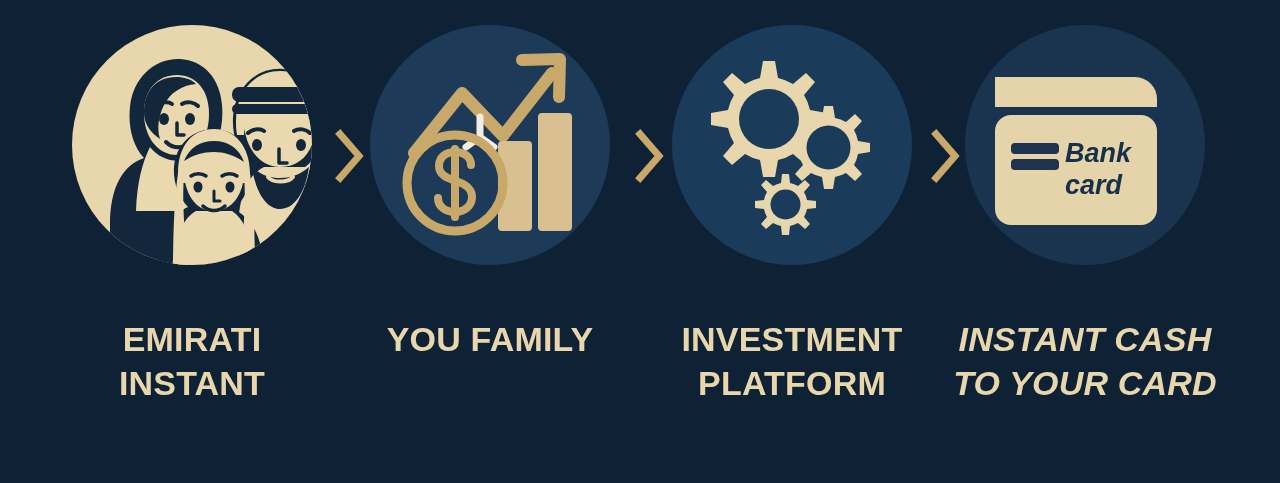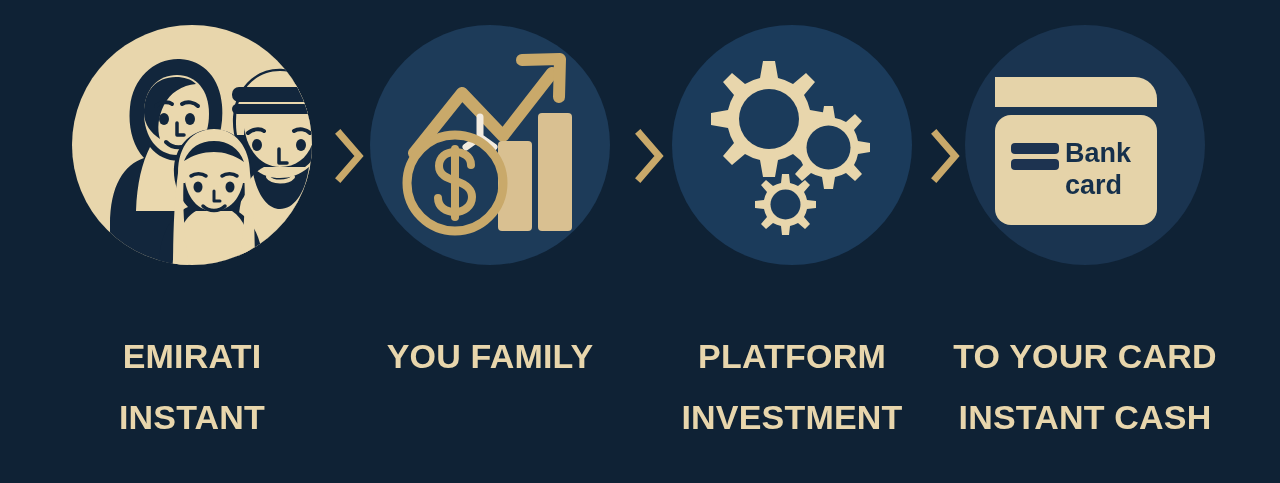--- a/index.html
+++ b/index.html
@@ -55,21 +55,21 @@
     top: 318px;
     left: 0;
     width: 300px;
     text-align: center;
     color: #e8d6ac;
     font-size: 34px;
     font-weight: bold;
     line-height: 1.28;
     letter-spacing: 0.2px;
   }
-  .label .line { display: block; white-space: nowrap; margin-top: 17px; }
+  .label .line { display: block; white-space: nowrap; }
 
   .chevron {
     position: absolute;
     top: 128px;
     width: 34px;
     height: 56px;
   }
 </style>
 </head>
 <body>
@@ -182,46 +182,46 @@
           <path d="M152 81 L161 81 L163 93 A35 35 0 0 1 174 97 L183 89 L190 96 L182 105 A35 35 0 0 1 186 116 L198 118 L198 127 L186 129 A35 35 0 0 1 182 140 L190 149 L183 156 L174 148 A35 35 0 0 1 163 152 L161 164 L152 164 L150 152 A35 35 0 0 1 139 148 L130 156 L123 149 L131 140 A35 35 0 0 1 127 129 L115 127 L115 118 L127 116 A35 35 0 0 1 131 105 L123 96 L130 89 L139 97 A35 35 0 0 1 150 93 Z"></path>
 
           <path d="M110 149 L117 149 L118 158 A25 25 0 0 1 126 161 L133 155 L138 160 L132 167 A25 25 0 0 1 135 175 L144 176 L144 183 L135 184 A25 25 0 0 1 132 192 L138 199 L133 204 L126 198 A25 25 0 0 1 118 201 L117 210 L110 210 L109 201 A25 25 0 0 1 101 198 L94 204 L89 199 L95 192 A25 25 0 0 1 92 184 L83 183 L83 176 L92 175 A25 25 0 0 1 95 167 L89 160 L94 155 L101 161 A25 25 0 0 1 109 158 Z"></path>
         </g>
         <circle cx="97" cy="94" r="30" fill="#1b3b5b"></circle>
         <circle cx="156.5" cy="122.5" r="22" fill="#1b3b5b"></circle>
         <circle cx="113.5" cy="179.5" r="15" fill="#1b3b5b"></circle>
       </svg>
     </div>
     <div class="label">
+      <span class="line">INVESTMENT</span>
       <span class="line">PLATFORM</span>
-      <span class="line">INVESTMENT</span>
     </div>
   </div>
 
   <div class="chevron" style="left:928px;">
     <svg viewBox="0 0 34 56" width="34" height="56">
       <path d="M8 6 L27 28 L8 50" stroke="#c9a96a" stroke-width="7" fill="none" stroke-linecap="square" stroke-linejoin="miter"></path>
     </svg>
   </div>
 
-  <div class="step" style="left:935px;">
+  <div class="step" style="left:935px;font-style:italic;">
     <div class="circle-wrap">
       <div class="circle navy-dark"></div>
       <svg class="icon-svg" viewBox="0 0 240 240">
 
         <path d="M30 52 L170 52 A22 22 0 0 1 192 74 L192 82 L30 82 Z" fill="#e5d3a9"></path>
 
         <rect x="30" y="90" width="162" height="110" rx="16" fill="#e5d3a9"></rect>
 
         <rect x="46" y="118" width="48" height="11" rx="4" fill="#1d3350"></rect>
         <rect x="46" y="134" width="48" height="11" rx="4" fill="#1d3350"></rect>
 
         <text x="100" y="137" font-family="'Liberation Sans', sans-serif" font-size="27" font-weight="bold" fill="#16304b">Bank</text>
         <text x="100" y="169" font-family="'Liberation Sans', sans-serif" font-size="27" font-weight="bold" fill="#16304b">card</text>
       </svg>
     </div>
     <div class="label">
+      <span class="line">INSTANT CASH</span>
       <span class="line">TO YOUR CARD</span>
-      <span class="line">INSTANT CASH</span>
     </div>
   </div>
 
 </div>
 
 </body></html>

